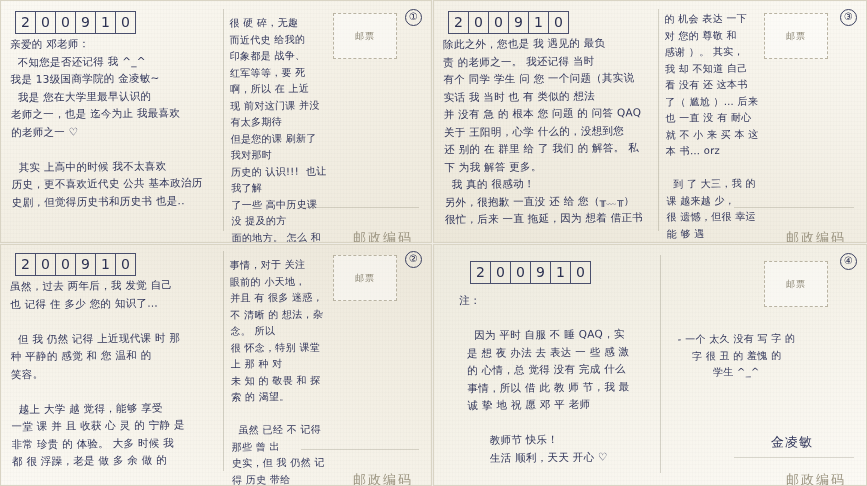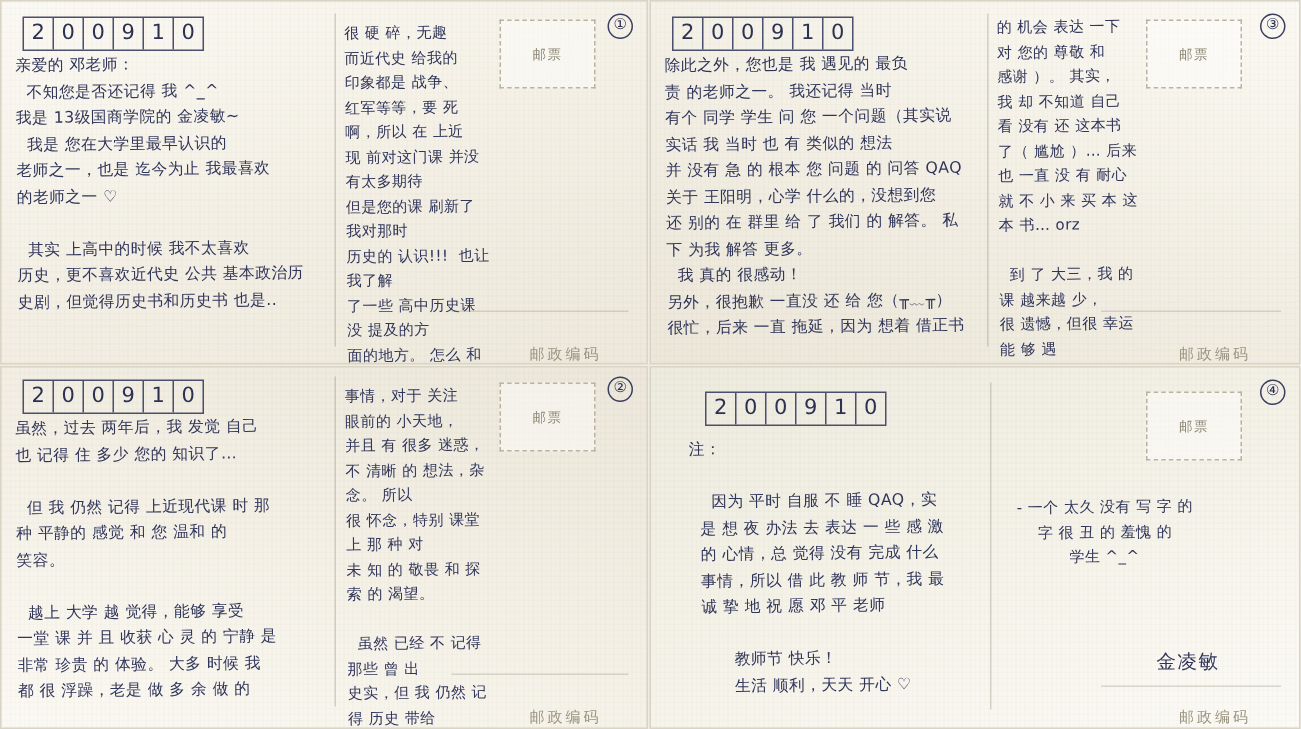--- a/index.html
+++ b/index.html
@@ -72,21 +72,21 @@
     color: #8d8775;
     text-align: center;
     line-height: 44px;
     letter-spacing: 1px;
     font-family: Liberation Serif, serif;
   }
 
   
   .postcode {
     position: absolute;
-    font-size: 10px;
+    font-size: 13px;
     color: #9a937f;
     letter-spacing: 2px;
   }
 
   
   .idx {
     position: absolute;
     width: 15px; height: 15px;
     border: 1.2px solid #3b4060;
     border-radius: 50%;

